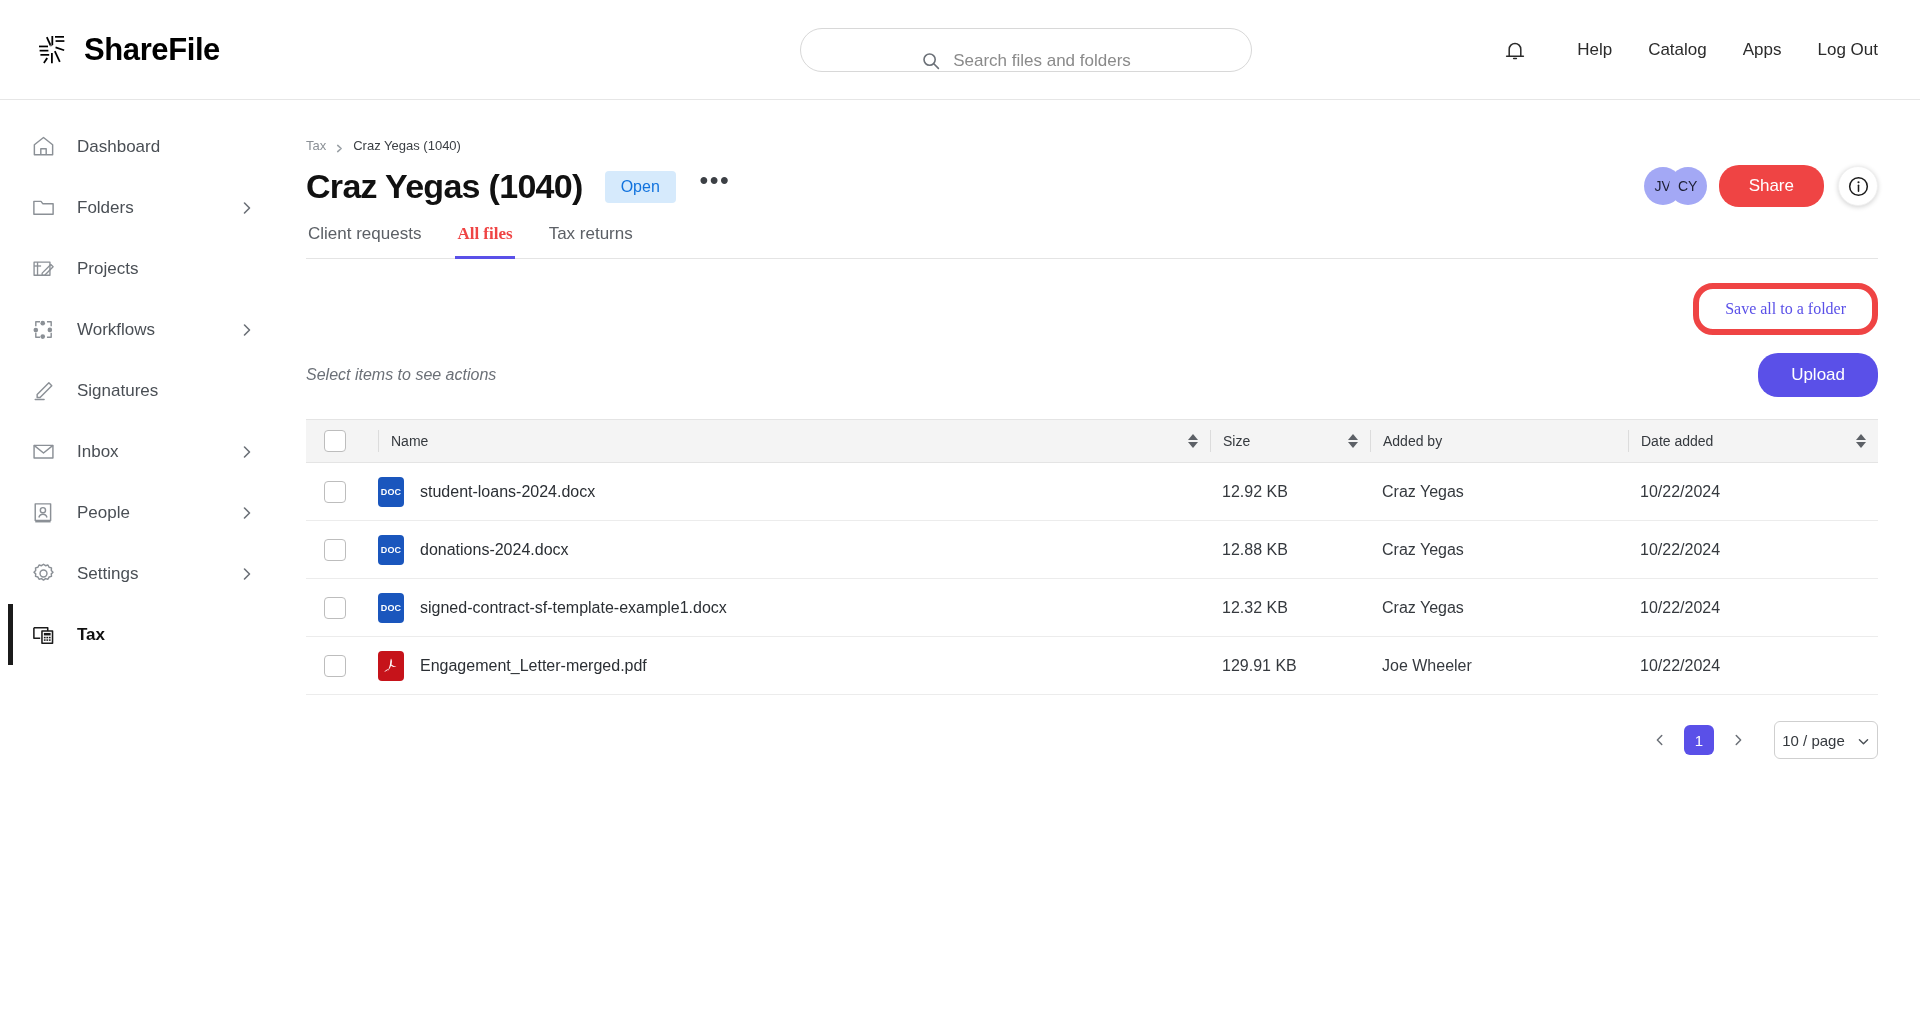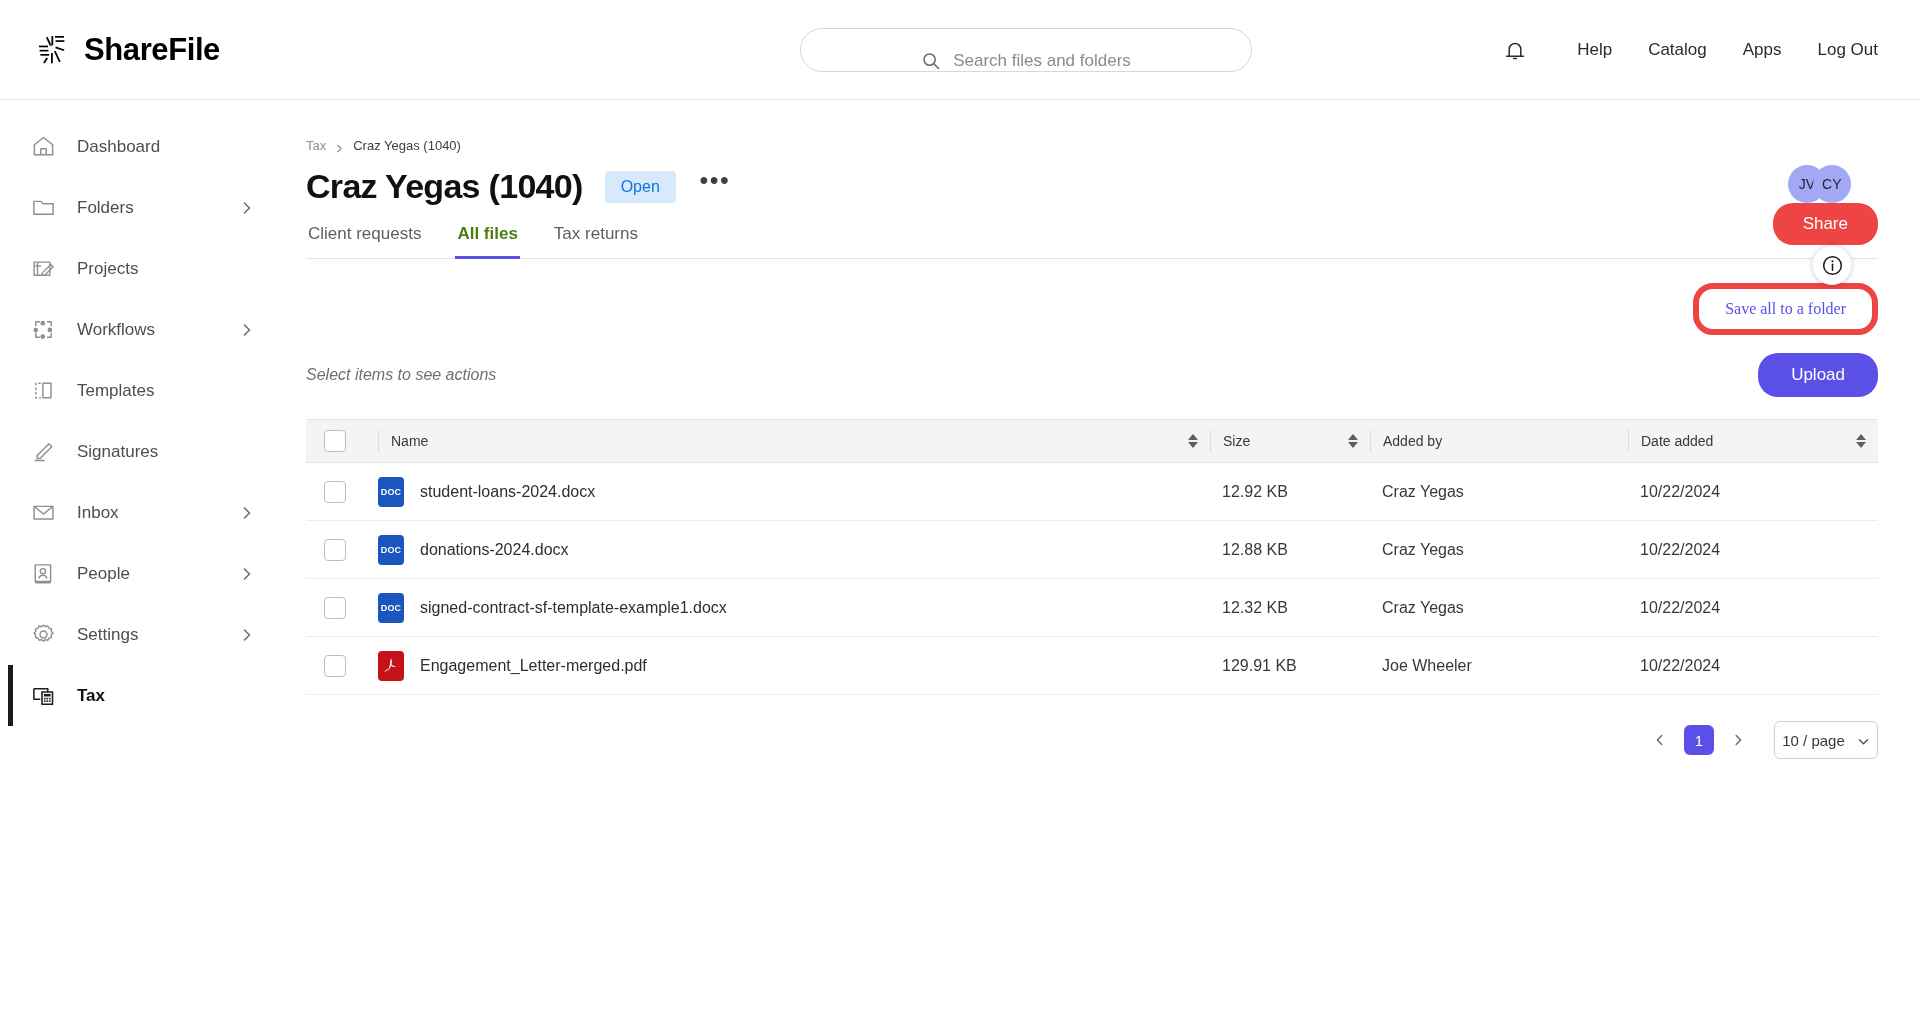--- a/index.html
+++ b/index.html
@@ -121,21 +121,21 @@
   }
   .more-btn {
     margin-left: 22px; width: 34px; height: 34px;
     display: flex; align-items: center; justify-content: center;
     color: #3c4045; font-size: 25px; line-height: 1;
     letter-spacing: 1.5px; padding-bottom: 12px;
     cursor: pointer;
   }
   .title-actions {
     position: absolute; right: 0; top: -2px;
-    display: flex; align-items: center; flex-direction: column;
+    display: flex; align-items: center;
   }
   .avatars { display: flex; align-items: center; margin-right: 12px; }
   .avatar {
     width: 38px; height: 38px; border-radius: 50%;
     background: #a3a8f5; color: #1d1f33;
     font-size: 14px; font-weight: 500;
     display: flex; align-items: center; justify-content: center;
   }
   .avatar + .avatar { margin-left: -13px; }
   .btn-share {
@@ -159,21 +159,21 @@
     margin-top: 18px;
     border-bottom: 1px solid #e4e4e4;
     padding-bottom: 0;
   }
   .tab {
     font-size: 17px; color: #5c6066;
     padding: 0 2px 12px 2px;
     border-bottom: 3px solid transparent;
     margin-bottom: -1px; cursor: pointer; white-space: nowrap;
   }
-  .tab.active { color: #4d7c0f; font-weight: 700; border-bottom-color: #5a50e8; }
+  .tab.active { color: #ef4444; font-weight: 700; border-bottom-color: #5a50e8; font-family: Liberation Serif, serif; }
 
   .toolbar-top {
     display: flex; justify-content: flex-end; margin-top: 24px;
   }
   .btn-outline {
     background: #fff; color: #5a50e8;
     border: 6px solid #ef4444; border-radius: 20px;
     font-size: 16px; padding: 11px 26px;
     cursor: pointer; font-family: Liberation Serif, serif;
   }
@@ -382,29 +382,20 @@
       </svg>
     </span>
     <span class="nav-label">Workflows</span>
     <span class="nav-chev">
       <svg viewBox="0 0 16 16" width="16" height="16" fill="none" stroke="#6b7077" stroke-width="1.6" stroke-linecap="round" stroke-linejoin="round">
           <polyline points="5.5,3 10.5,8 5.5,13"></polyline>
         </svg>
     </span>
   </div>
 
-  <div class="nav-item">
-    <span class="nav-icon">
-      <svg viewBox="0 0 26 26" width="25" height="25" fill="none" stroke="#8b9096" stroke-width="1.5" stroke-linejoin="round">
-        <path d="M10.2 5.4 H5 v15.2 h5.2" stroke-dasharray="2.6 2.2"></path>
-        <rect x="12.4" y="5.4" width="8.4" height="15.2"></rect>
-      </svg>
-    </span>
-    <span class="nav-label">Templates</span>
-  </div>
 
   <div class="nav-item">
     <span class="nav-icon">
       <svg viewBox="0 0 26 26" width="25" height="25" fill="none" stroke="#8b9096" stroke-width="1.5" stroke-linejoin="round">
         <path d="M6.4 17.2 L18.6 5 l3 3 L9.4 20.2 H6.4 Z"></path>
         <line x1="4.4" y1="22.4" x2="13.6" y2="22.4" stroke-linecap="round"></line>
       </svg>
     </span>
     <span class="nav-label">Signatures</span>
   </div>

